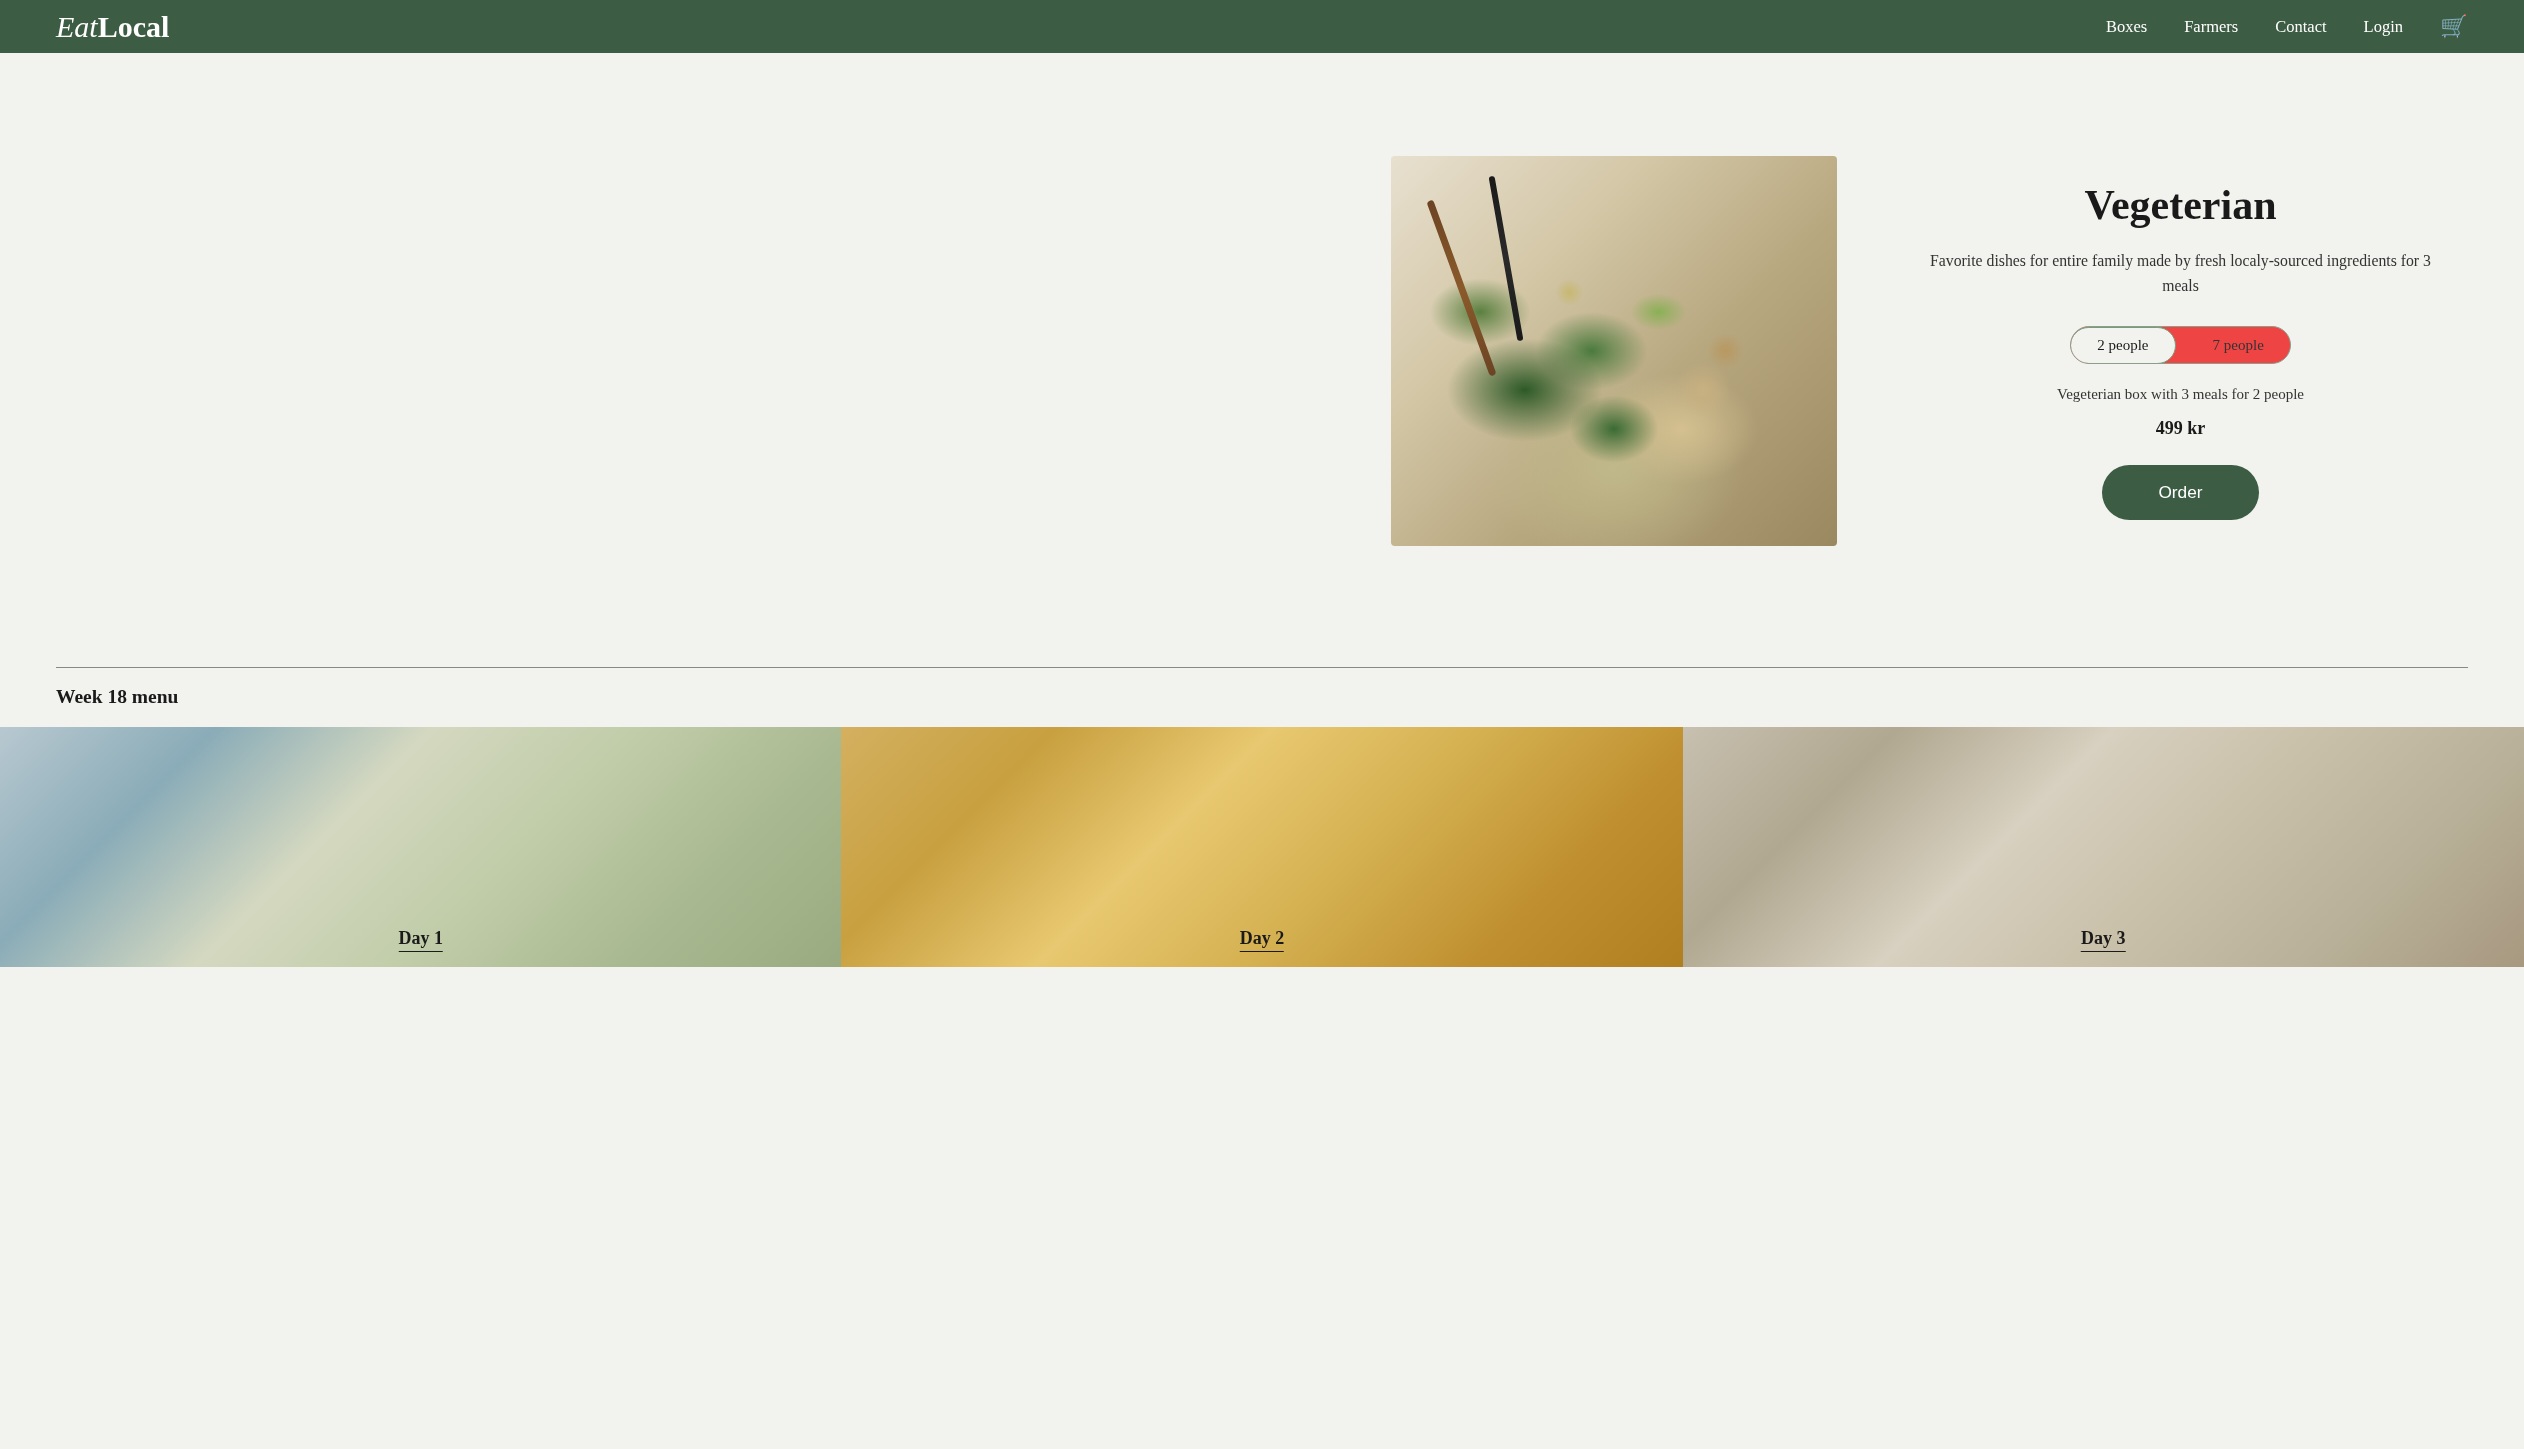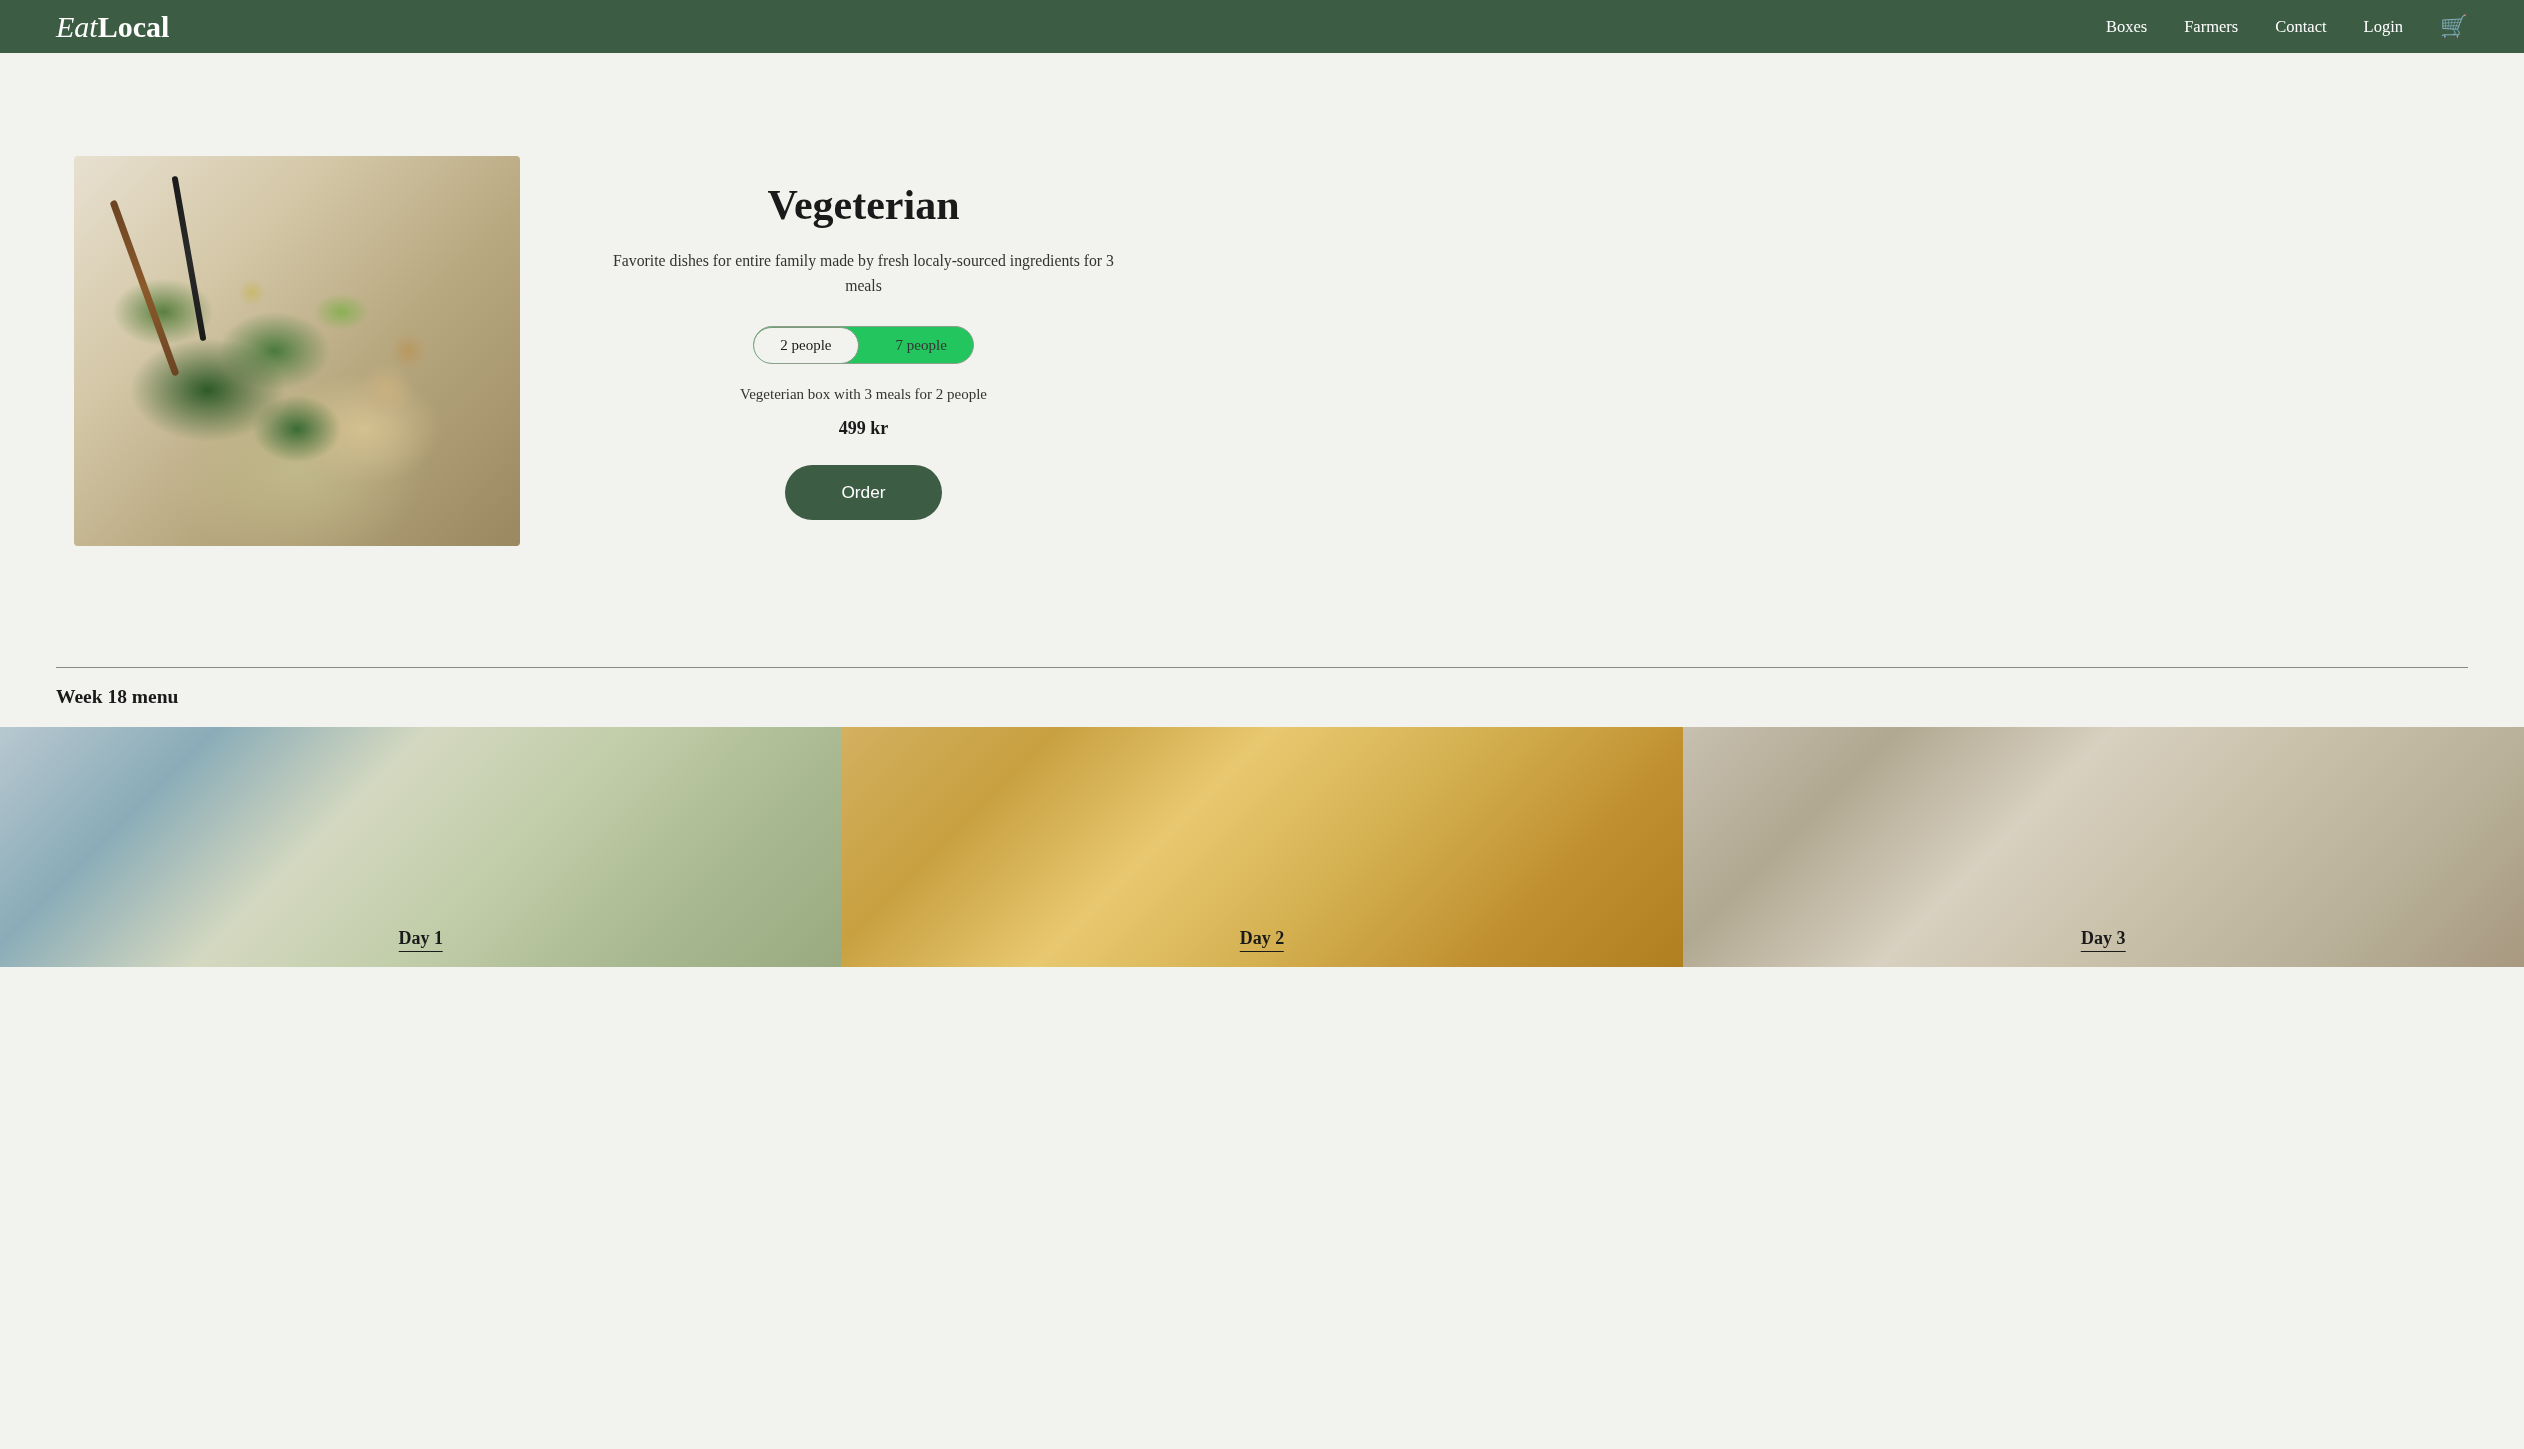--- a/index.html
+++ b/index.html
@@ -54,21 +54,21 @@
       color: #fff;
       font-size: 1.5rem;
       cursor: pointer;
     }
 
     
     .hero {
       background: #f2f2ee;
       display: flex;
       align-items: center;
-      justify-content: flex-start;
+      justify-content: flex-end;
       padding: 56px 74px;
       gap: 74px;
       min-height: 595px;
     }
 
     .hero-image {
       width: 446px;
       height: 390px;
       flex-shrink: 0;
       border-radius: 3.7px;
@@ -142,21 +142,21 @@
       font-family: Georgia, serif;
     }
 
     
     .people-selector {
       display: inline-flex;
       border: 1.4px solid #8aa08a;
       border-radius: 28px;
       overflow: hidden;
       margin-bottom: 22px;
-      background: #22c55e;
+      background: #ef4444;
       gap: 12px;
     }
 
     .people-option {
       padding: 9.3px 26px;
       font-size: 1rem;
       font-family: Georgia, serif;
       cursor: pointer;
       border: none;
       background: transparent;

